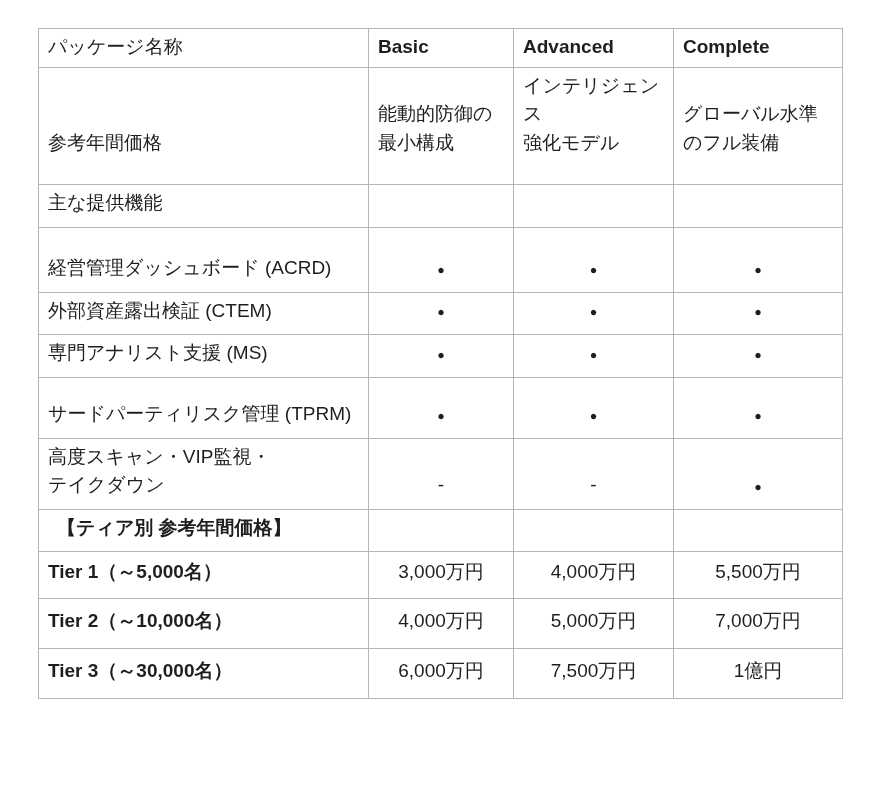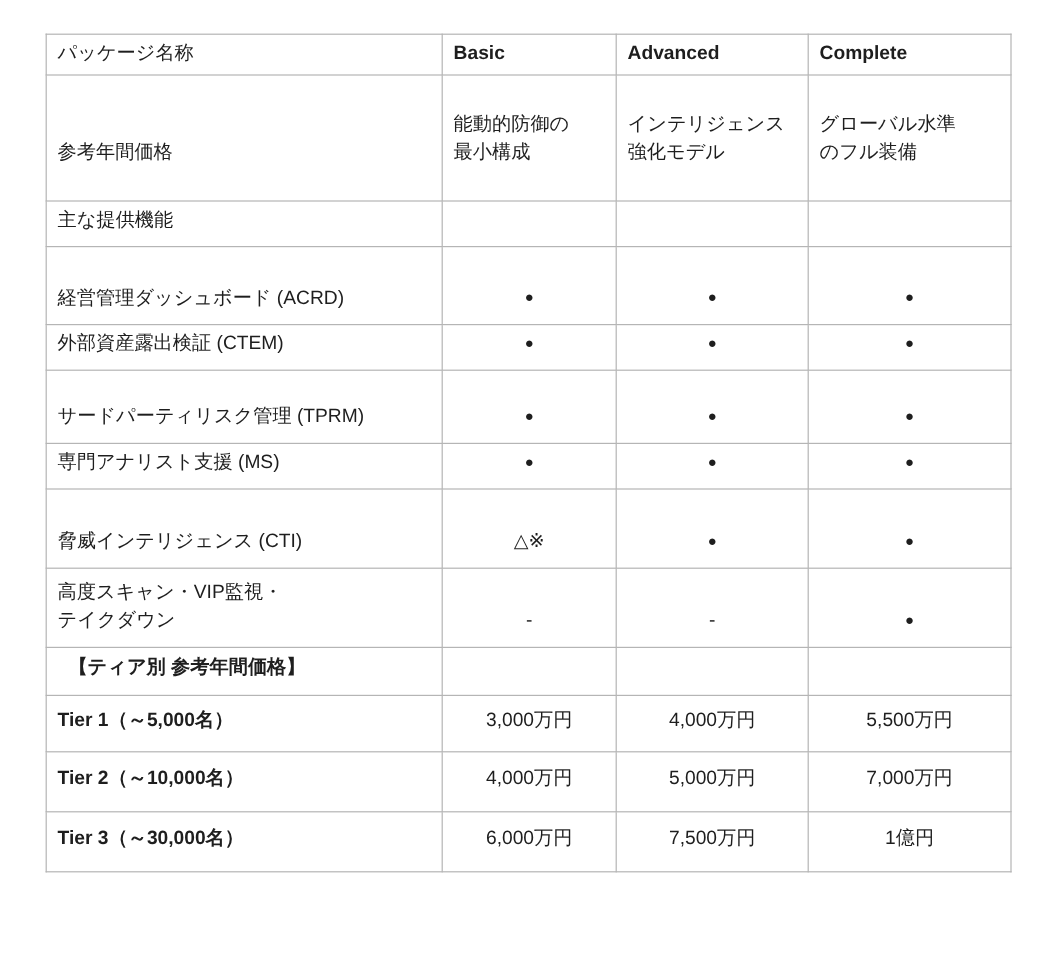--- a/index.html
+++ b/index.html
@@ -15,21 +15,21 @@
   }
   .table-wrap{position:absolute;left:38px;top:28px;}
   table{
     border-collapse:collapse;
     table-layout:fixed;
     width:804px;
     background:var(--bg);
   }
   td{
     border:1.5px solid var(--border);
-    font-size:16px;
+    font-size:19px;
     line-height:1.5;
     padding:4px 9px 9px 9px;
     vertical-align:bottom;
     white-space:pre-line;
     overflow:hidden;
     color:var(--text);
   }
   td.val{text-align:center;}
   
   tr.row-header td{vertical-align:middle;padding-bottom:5px;}
@@ -85,35 +85,29 @@
           <td class="val dot">●</td>
           <td class="val dot">●</td>
           <td class="val dot">●</td>
         </tr>
         <tr class="row-feature" style="height: 37px; margin-left: 16px;">
           <td class="label">外部資産露出検証 (CTEM)</td>
           <td class="val dot">●</td>
           <td class="val dot">●</td>
           <td class="val dot">●</td>
         </tr>
-        <tr class="row-feature" style="height: 61px;">
-          <td class="label">サードパーティリスク管理 (TPRM)</td>
-          <td class="val dot">●</td>
-          <td class="val dot">●</td>
-          <td class="val dot">●</td>
-        </tr>
         <tr class="row-feature" style="height: 36px;">
           <td class="label">専門アナリスト支援 (MS)</td>
           <td class="val dot">●</td>
           <td class="val dot">●</td>
           <td class="val dot">●</td>
         </tr>
-        <tr class="row-feature" style="height: 66px;">
-          <td class="label">脅威インテリジェンス (CTI)</td>
-          <td class="val">△※</td>
+        <tr class="row-feature" style="height: 61px;">
+          <td class="label">サードパーティリスク管理 (TPRM)</td>
+          <td class="val dot">●</td>
           <td class="val dot">●</td>
           <td class="val dot">●</td>
         </tr>
         <tr class="row-feature" style="height: 66px;">
           <td class="label">高度スキャン・VIP監視・
 テイクダウン</td>
           <td class="val">-</td>
           <td class="val">-</td>
           <td class="val dot">●</td>
         </tr>

